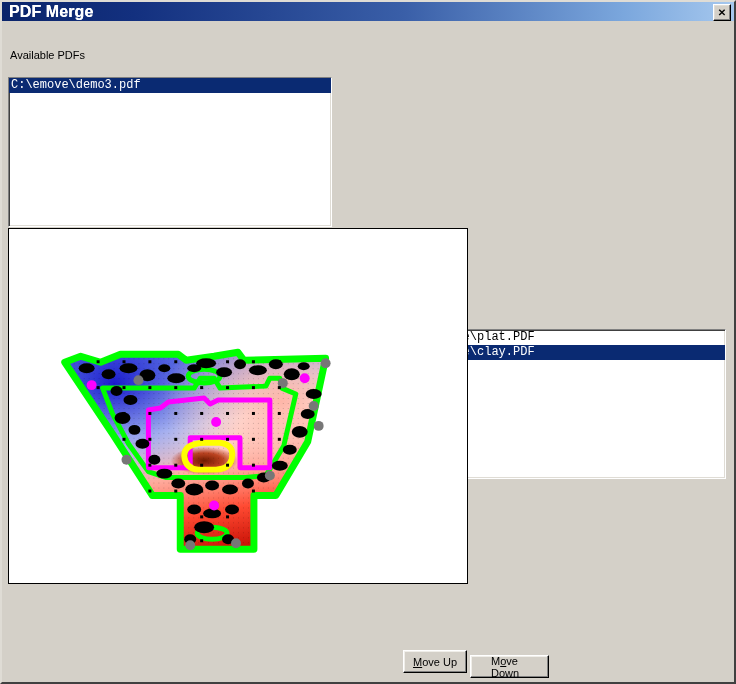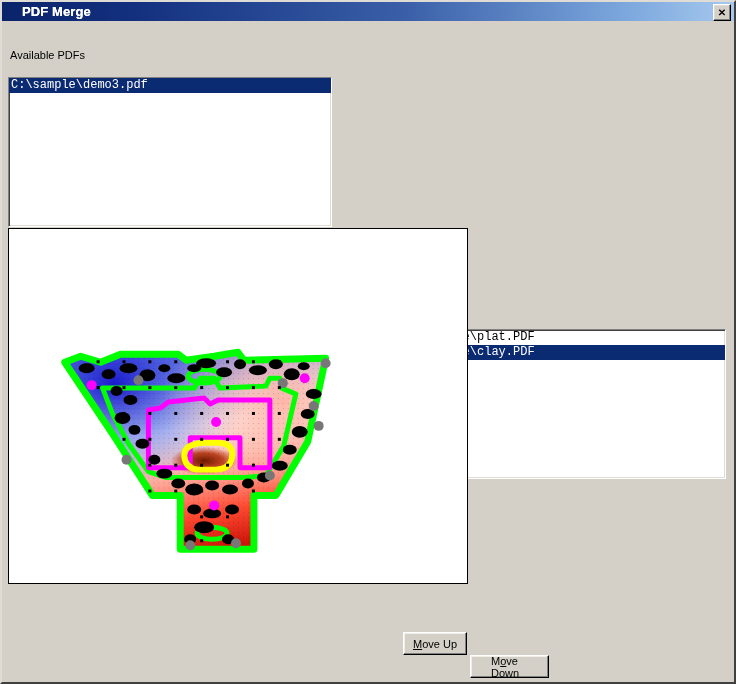--- a/index.html
+++ b/index.html
@@ -29,22 +29,22 @@
   }
   #dialog > *{position:relative;z-index:2;}
 
   
   .titlebar{
     position:absolute;left:0;top:0;width:732px;height:19px;
     background:linear-gradient(to right,#0a246a 0%,#13307f 18%,#3a5fa8 55%,#7ba7dd 85%,#a6c8ee 100%);
     display:flex;align-items:center;
   }
   .titlebar-text{
-    color:#ffffff;font-weight:bold;font-size:13px;
-    margin-left:20px;letter-spacing:.1px;
+    color:#ffffff;font-weight:bold;font-size:16px;
+    margin-left:7px;letter-spacing:.1px;
     text-shadow:0 0 0 #fff;
   }
   .title-close{
     position:absolute;right:3px;top:2px;width:16px;height:15px;
     background:#d4d0c8;
     border-left:1px solid #ffffff;border-top:1px solid #ffffff;
     border-right:1px solid #000000;border-bottom:1px solid #000000;
     box-shadow:inset -1px -1px 0 #808080, inset 1px 1px 0 #dfdcd5;
     display:flex;align-items:center;justify-content:center;
     font-size:10px;font-weight:bold;color:#000;line-height:1;
@@ -94,21 +94,21 @@
   <div class="titlebar">
     <span class="titlebar-text">PDF Merge</span>
     <div class="title-close">
       <span>✕</span>
     </div>
   </div>
 
   <div class="lbl" style="left:8px;top:28px;">Available PDFs</div>
 
   <div class="listbox" style="left:6px;top:44px;width:322px;height:148px;">
-    <div class="lb-item sel">C:\sample\demo3.pdf</div>
+    <div class="lb-item sel">C:\emove\demo3.pdf</div>
   </div>
 
   <div class="btn" style="left:6px;top:197px;width:84px;height:23px;">
     <span>Add PDF File</span>
   </div>
 
   <div class="btn" style="left:94px;top:197px;width:148px;height:23px;">
     <span>Remove from Available List</span>
   </div>
 
@@ -120,21 +120,21 @@
     <span><span class="u">R</span><span>emove &lt;</span></span>
   </div>
 
   <div class="lbl" style="left:401px;top:28px;">Used PDFs</div>
 
   <div class="listbox" style="left:400px;top:44px;width:322px;height:148px;">
     <div class="lb-item">C:\sample\plat.PDF</div>
     <div class="lb-item sel">C:\sample\clay.PDF</div>
   </div>
 
-  <div class="btn" style="left:401px;top:197px;width:64px;height:23px;">
+  <div class="btn" style="left:401px;top:215px;width:64px;height:23px;">
     <span><span class="u">M</span><span>ove Up</span></span>
   </div>
 
   <div class="btn" style="left:468px;top:197px;width:79px;height:23px;padding-left:20px;">
     <span><span>M</span><span class="u">o</span><span>ve Down</span></span>
   </div>
 
   <div id="preview">
     <svg viewBox="0 0 460 356" preserveAspectRatio="none">
       <defs>

